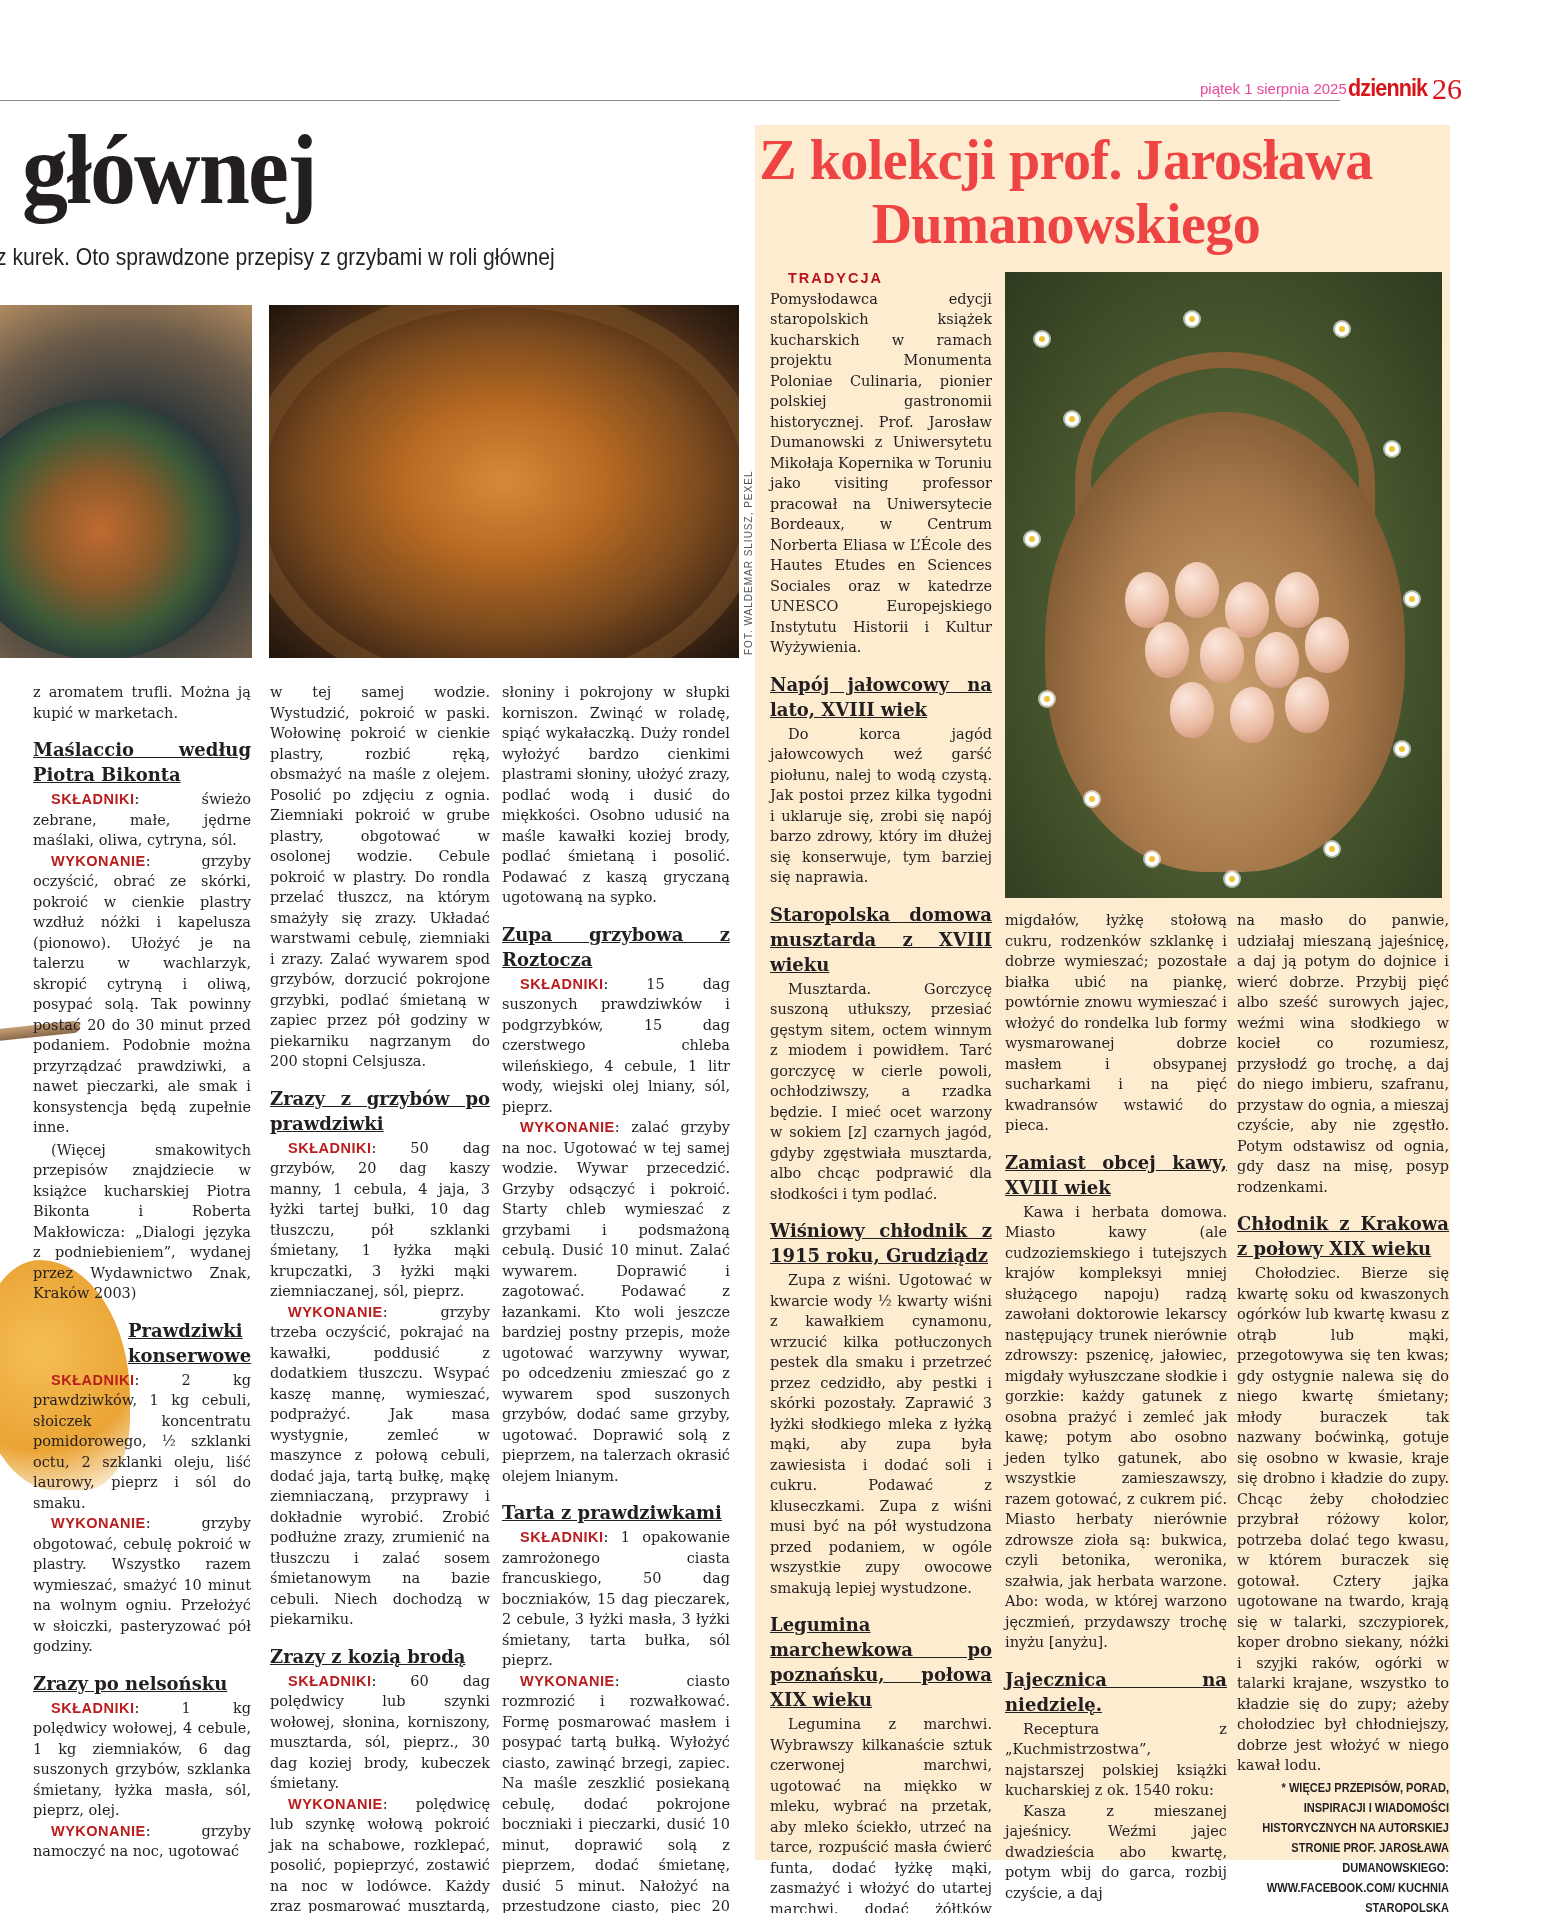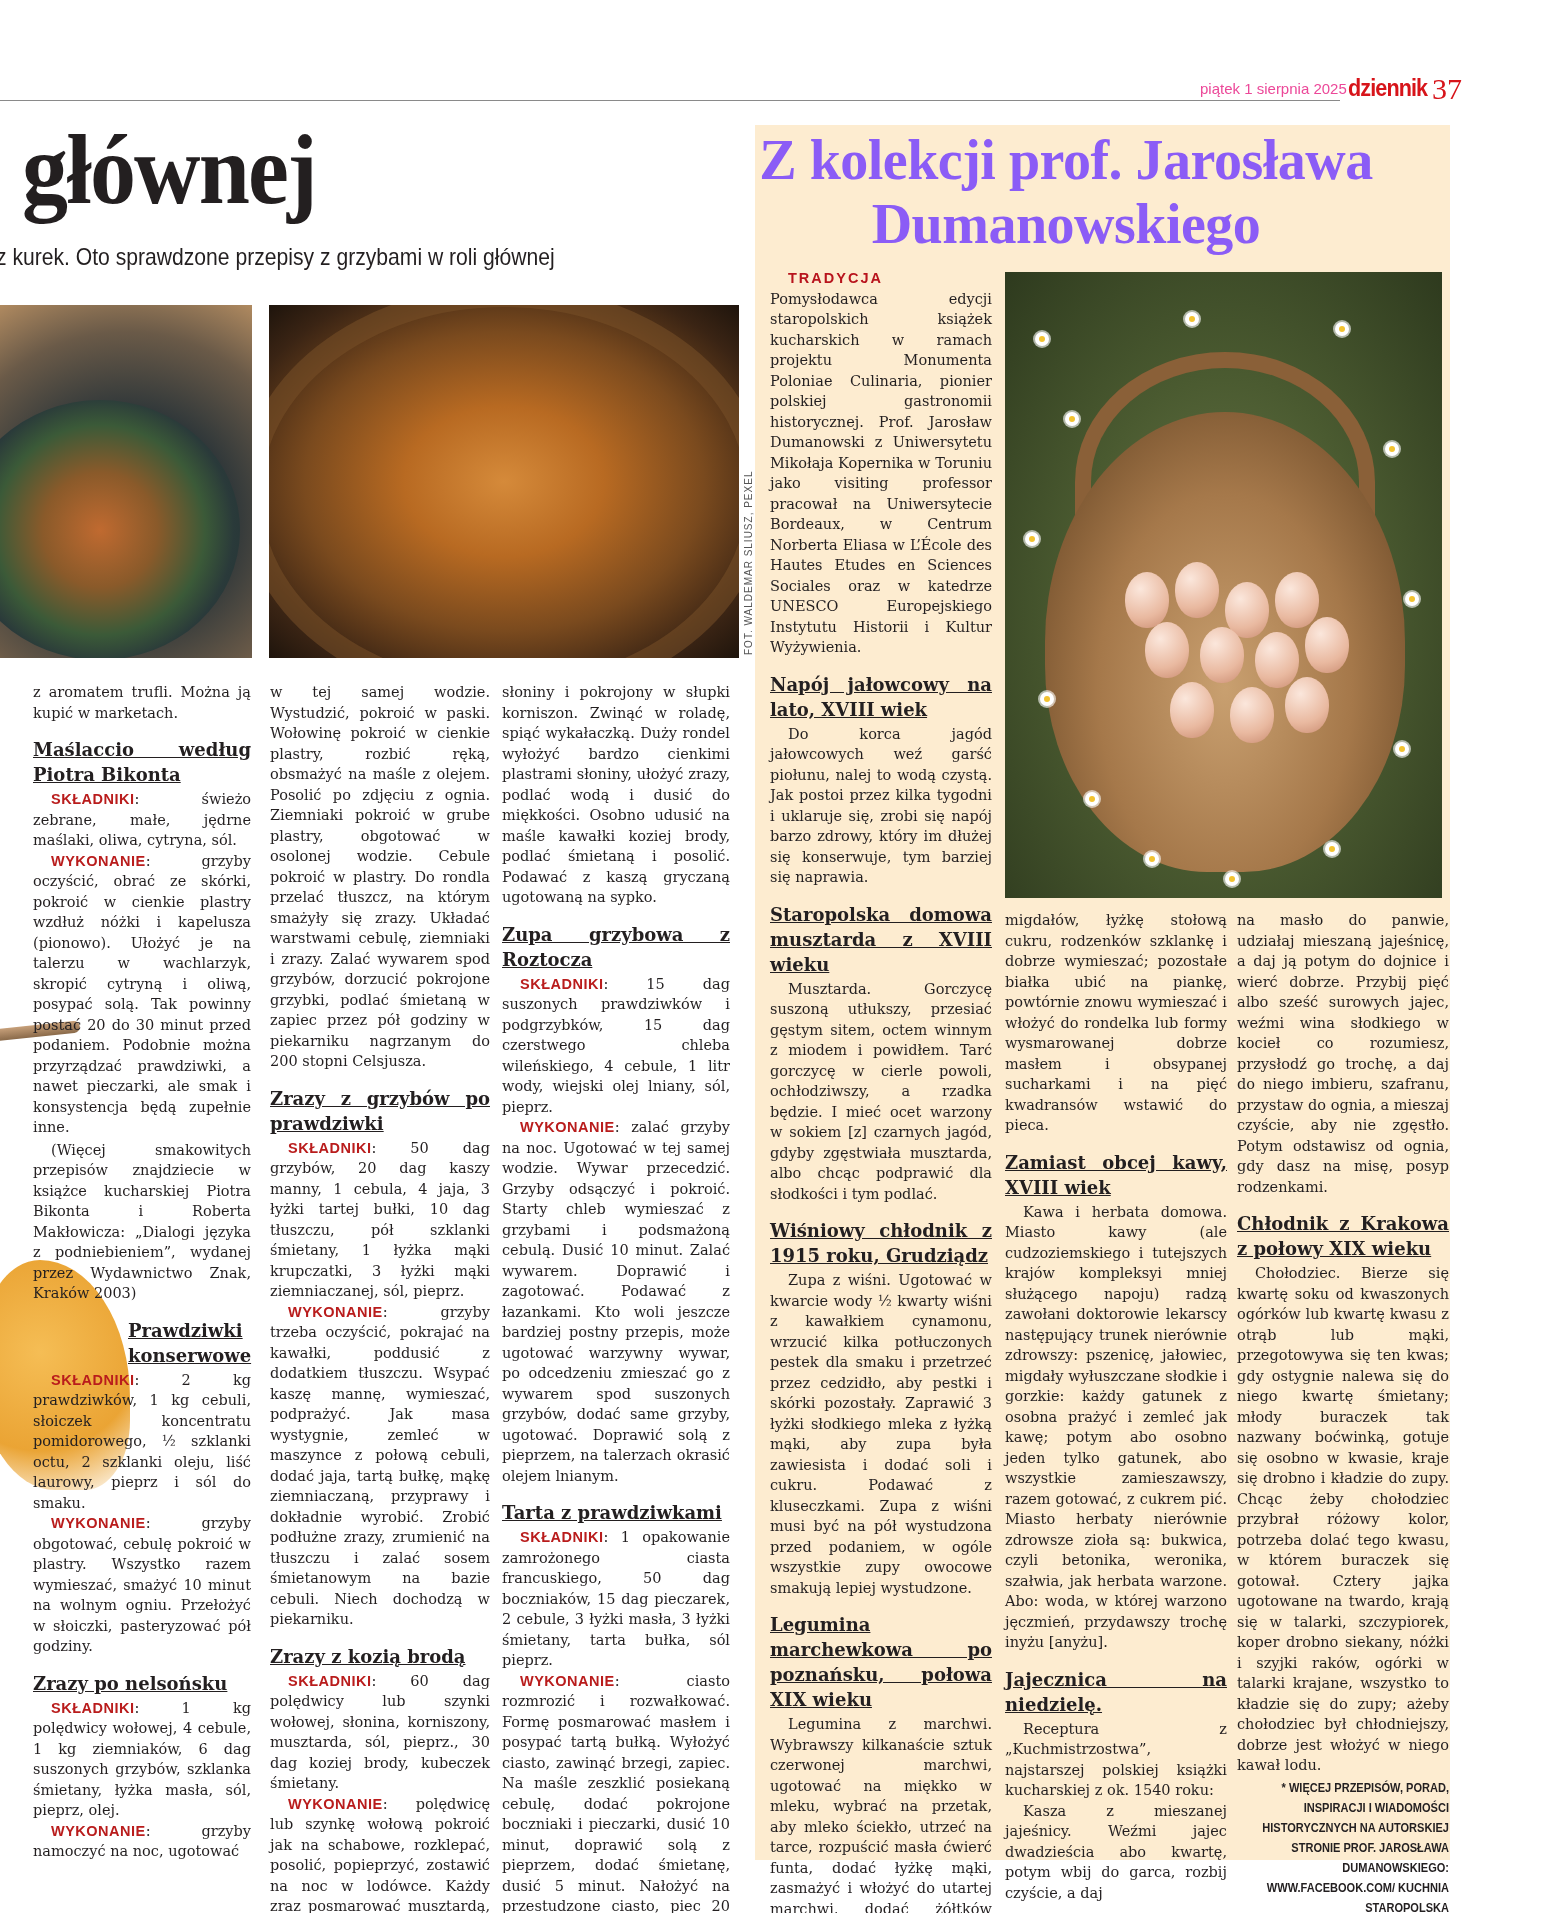--- a/index.html
+++ b/index.html
@@ -44,21 +44,21 @@
   .col p.noind { text-indent:0; }
   .col h4 { margin:14px 0 2px 0; font-family:"DejaVu Serif", serif; font-size:18px; line-height:25px; font-weight:bold; text-indent:0;text-decoration:underline; }
   .kw { font-family:"Liberation Sans", sans-serif; font-weight:bold; color:#b91c1c; letter-spacing:0.5px; }
   .colA { left:33px; top:682px; width:218px; }
   .colB { left:270px; top:682px; width:220px; }
   .colC { left:502px; top:682px; width:228px; }
 
   
   .box { left:755px; top:125px; width:695px; height:1735px; background:#fdecd0; }
   .box-title { left:755px; top:128px; width:622px; text-align:center; font-family:"Liberation Serif", serif; font-weight:bold;
-               font-size:56px; line-height:64px; color:#8b5cf6; letter-spacing:-0.5px; }
+               font-size:56px; line-height:64px; color:#ef4444; letter-spacing:-0.5px; }
   .egg-photo { left:1005px; top:272px; width:437px; height:626px; overflow:hidden;
                background:radial-gradient(ellipse at 50% 55%, #6b7a4a 0%, #4a5a30 50%, #2e3a1e 100%); }
   .egg-photo .basket { position:absolute; left:40px; top:140px; width:360px; height:460px; border-radius:50% 50% 45% 45%;
                background:radial-gradient(ellipse at 50% 60%, #c9a070 0%, #a5784a 50%, #7a5530 80%, rgba(0,0,0,0) 100%); }
   .egg-photo .handle { position:absolute; left:70px; top:80px; width:300px; height:260px; border-radius:50% 50% 0 0;
                border:16px solid #8a6038; border-bottom:none; box-sizing:border-box; }
   .egg { position:absolute; width:44px; height:56px; border-radius:50% 50% 48% 48%;
          background:radial-gradient(circle at 35% 30%, #fbe7dc 0%, #e9b9a0 60%, #c98b70 100%); }
   .daisy { position:absolute; width:14px; height:14px; border-radius:50%; background:#ffffff;
            box-shadow:0 0 0 2px rgba(255,255,255,0.6); }
@@ -70,21 +70,21 @@
   .tradycja { font-family:"Liberation Sans", sans-serif; font-weight:bold; color:#b8141d; letter-spacing:2px; }
   .footnote { font-family:"Liberation Sans", sans-serif; font-weight:bold; font-size:12px; line-height:20px;
               text-align:right; letter-spacing:0; margin-top:2px; transform:scaleX(0.92); transform-origin:right; }
 </style>
 </head>
 <body>
 
 <div class="abs hdr-rule"></div>
 <div class="abs hdr-date">piątek 1 sierpnia 2025</div>
 <div class="abs hdr-brand">dziennik</div>
-<div class="abs hdr-page">37</div>
+<div class="abs hdr-page">26</div>
 
 <div class="abs headline">głównej</div>
 <div class="abs subhead">z kurek. Oto sprawdzone przepisy z grzybami w roli głównej</div>
 
 <div class="abs photo1">
     <div class="plate"></div>
   </div>
 <div class="abs photo2">
     <div class="basket"></div>
   </div>

